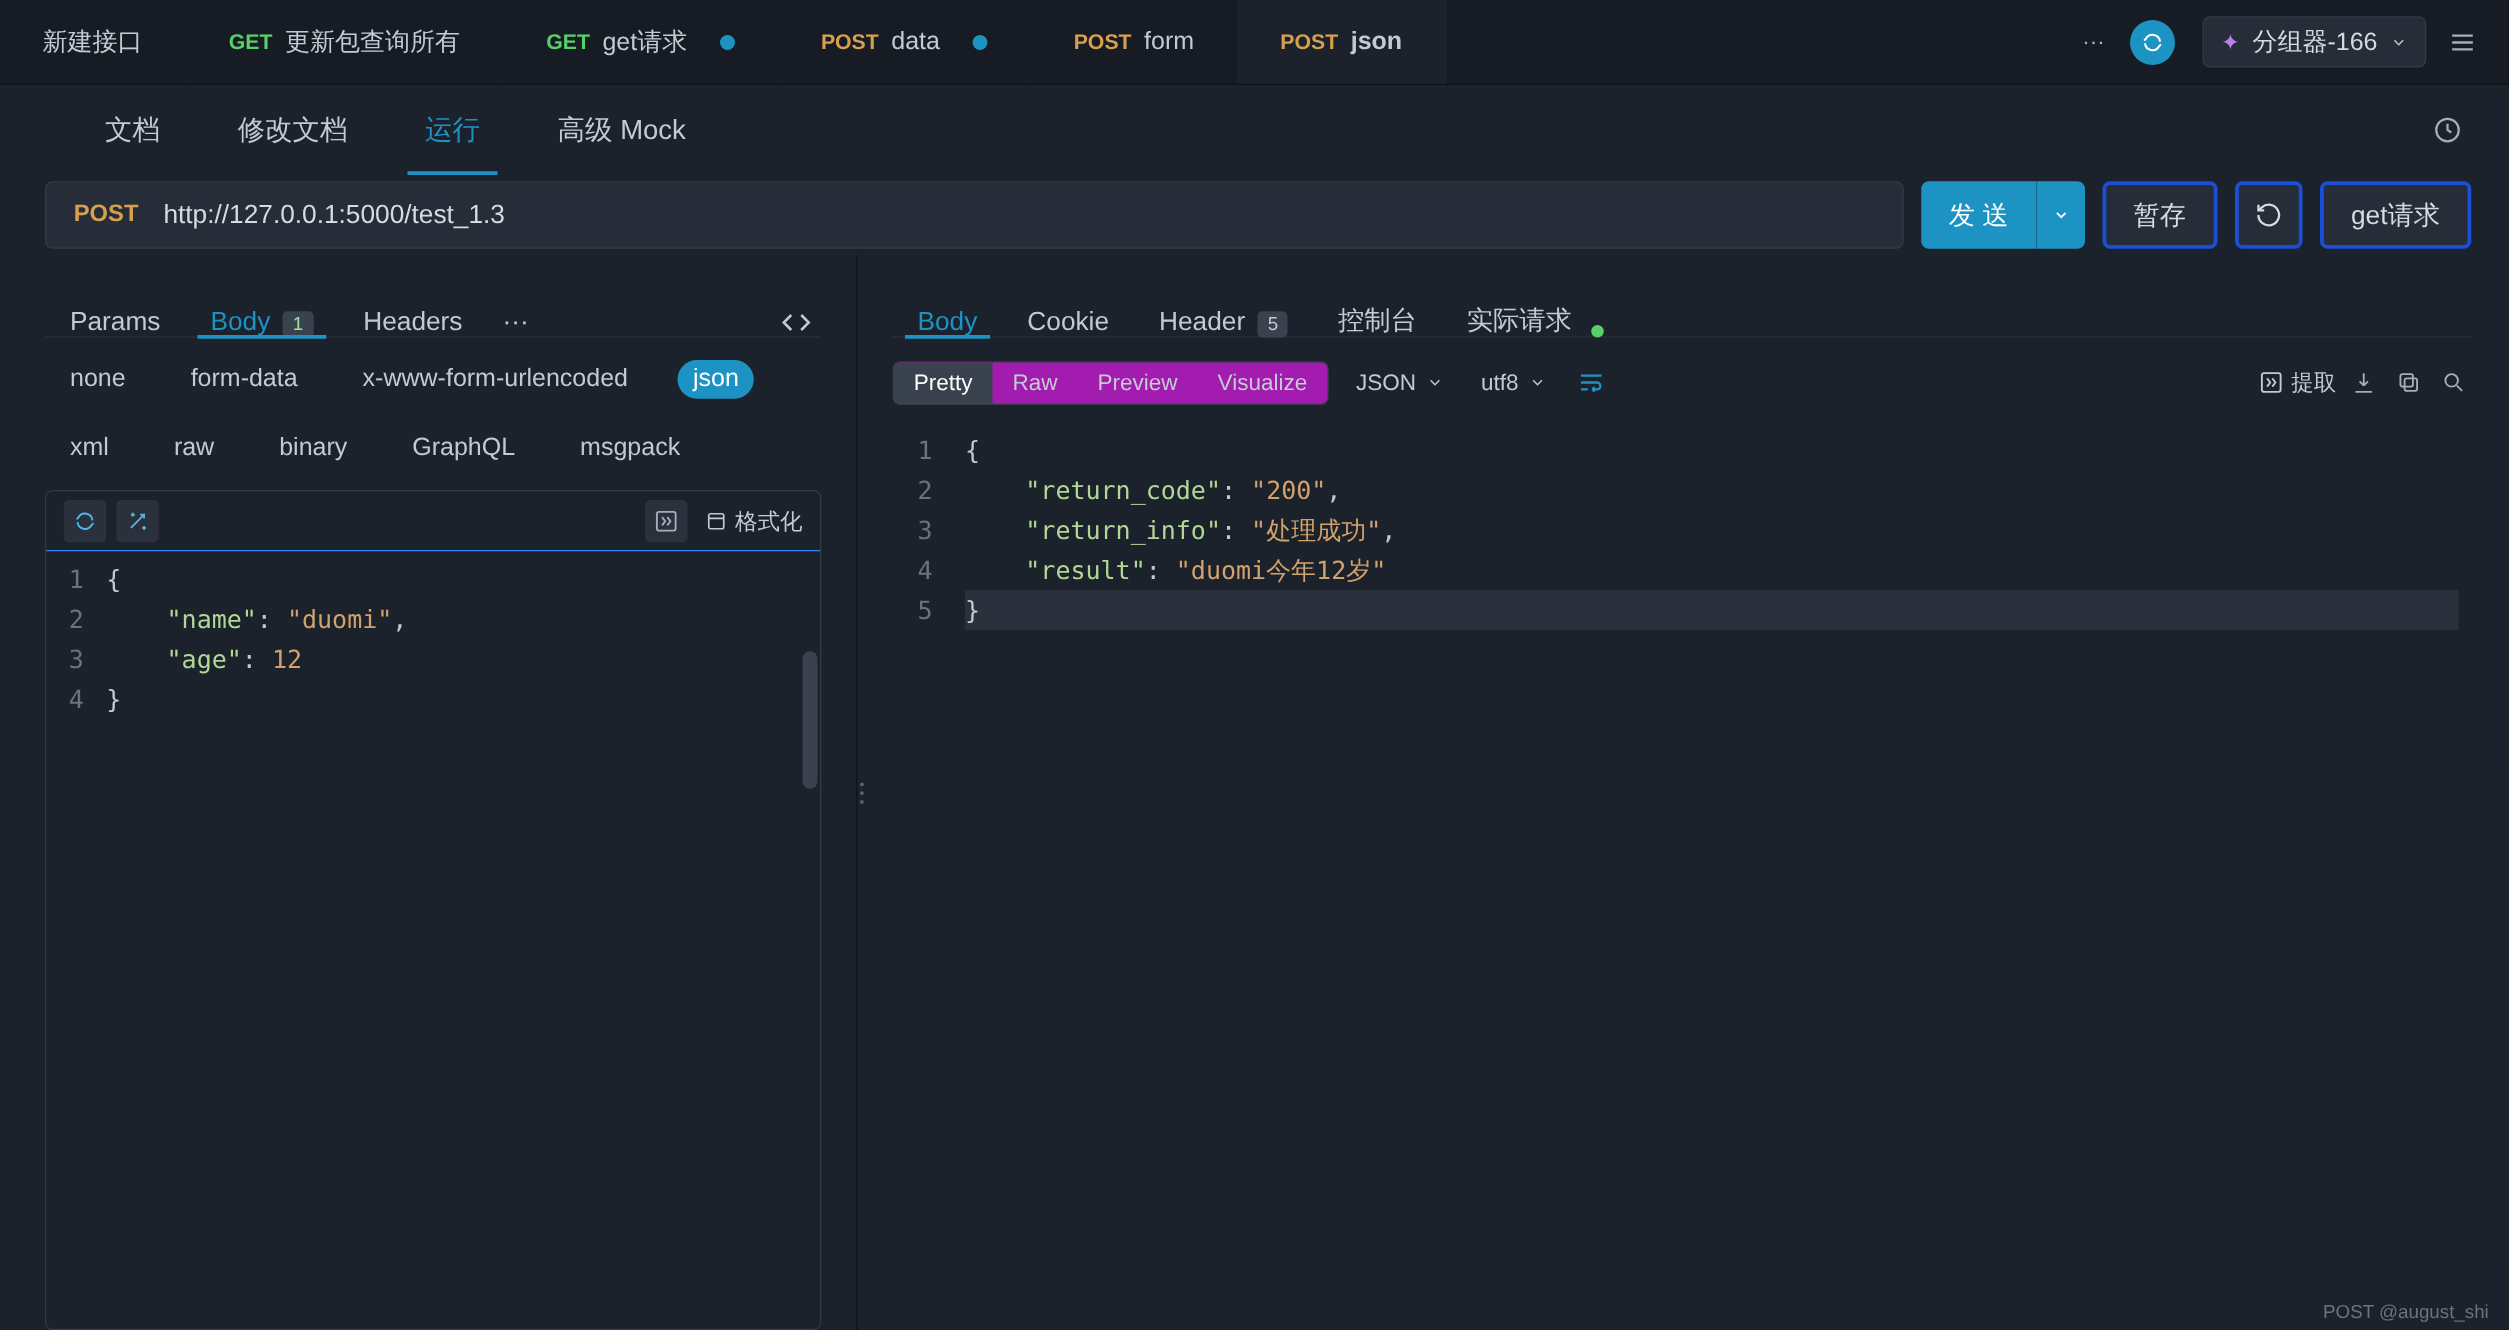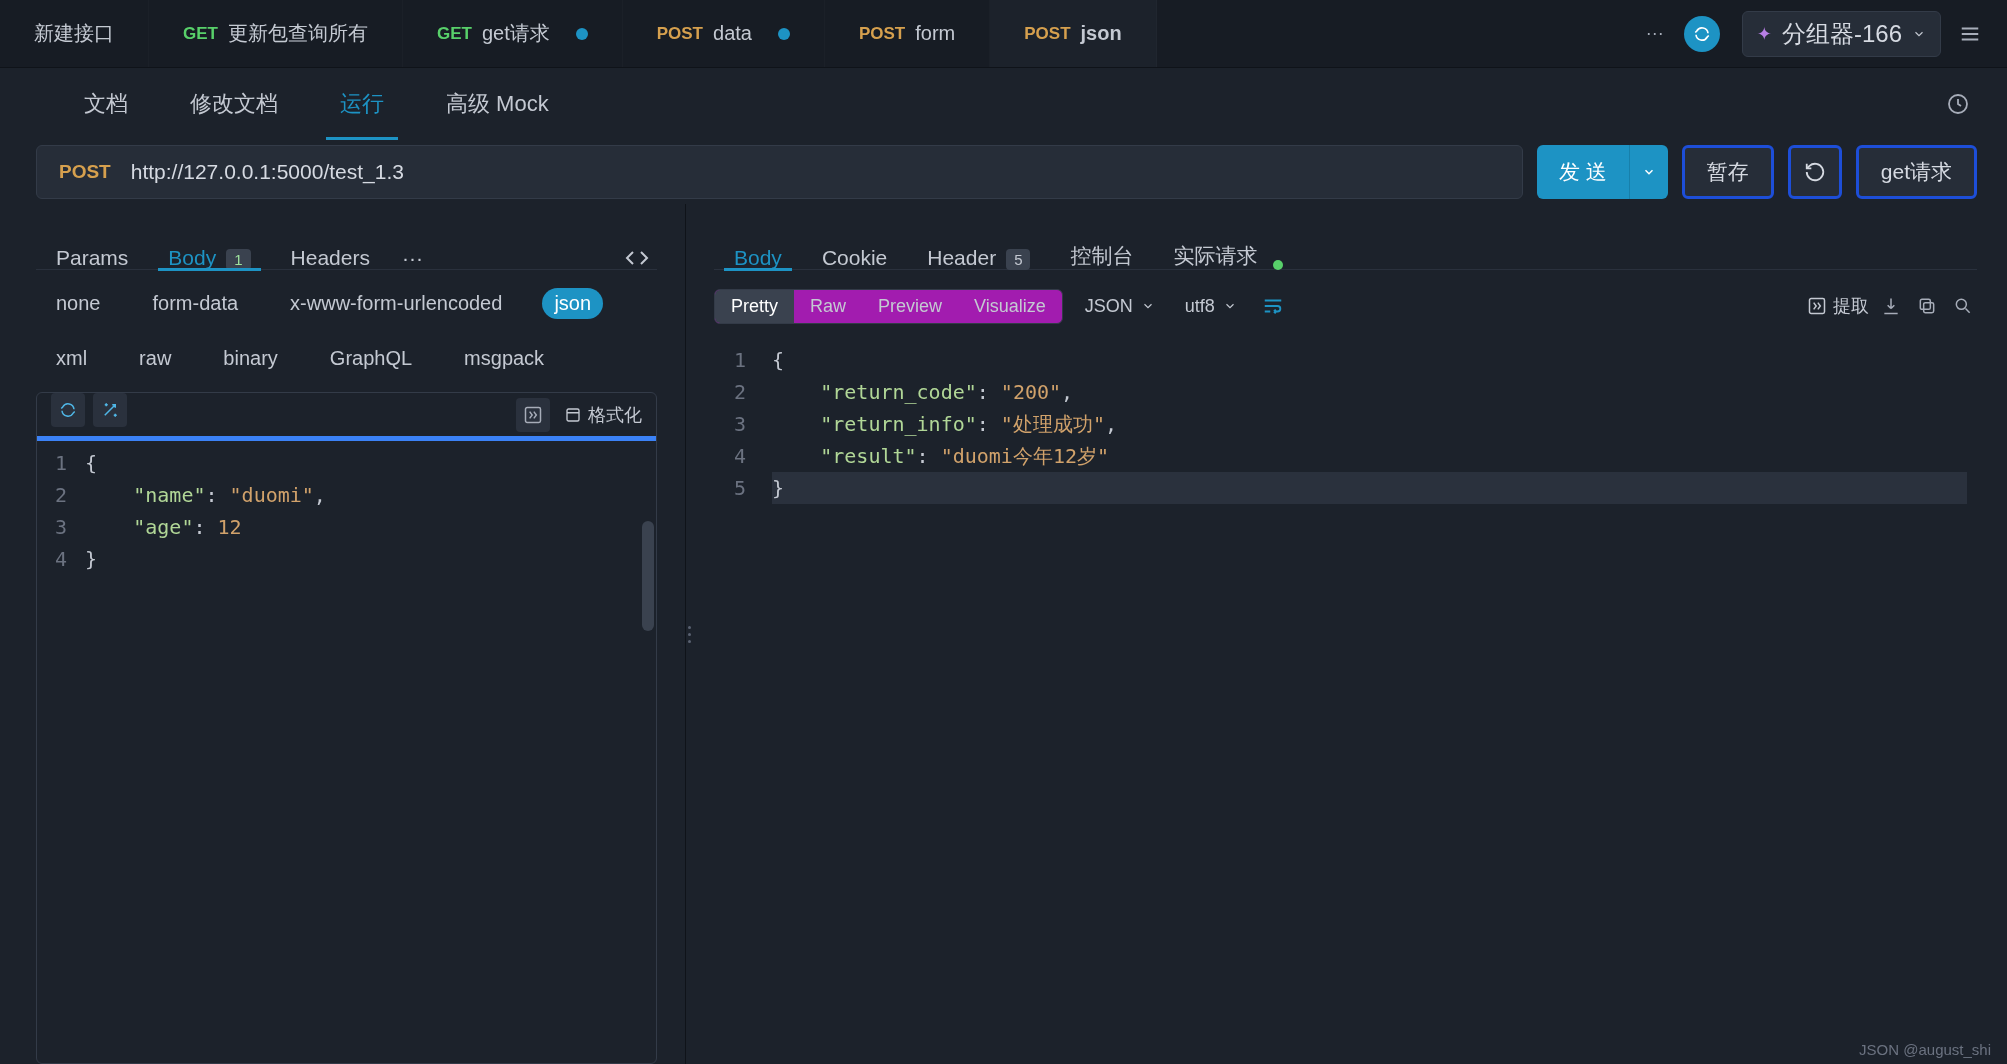--- a/index.html
+++ b/index.html
@@ -13,21 +13,21 @@
 .top-tab .method.get{color:#58d06a}
 .top-tab .method.post{color:#d6a04e}
 .top-tab .title{font-size:20px;color:#c4c9d2}
 .top-tab.active .title{font-weight:600}
 .top-tab .dot{width:12px;height:12px;border-radius:50%;background:#1d93c4;margin-left:16px}
 .top-tools{margin-left:auto;display:flex;align-items:center;gap:10px;padding:0 18px}
 .icon-btn{display:flex;align-items:center;justify-content:center;width:38px;height:38px;color:#a7adb9;cursor:pointer;border-radius:6px}
 .circle-refresh{width:36px;height:36px;border-radius:50%;background:#1d93c4;display:flex;align-items:center;justify-content:center;color:#fff;cursor:pointer}
 .group-pill{display:flex;align-items:center;gap:10px;background:#262d38;border:1px solid #333b48;border-radius:6px;padding:6px 14px;cursor:pointer;margin-left:12px}
 .group-pill .g-icon{color:#b87fe6;font-size:18px}
-.group-pill .g-label{font-size:24px;color:#d6dae2}
+.group-pill .g-label{font-size:20px;color:#d6dae2}
 
 
 .subnav{display:flex;align-items:center;height:72px;padding:0 30px 0 60px}
 .subnav-tab{padding:0 24px;height:72px;display:flex;align-items:center;font-size:22px;color:#c4c9d2;cursor:pointer;position:relative}
 .subnav-tab.active{color:#1d93c4}
 .subnav-tab.active::after{content:"";position:absolute;left:10px;right:10px;bottom:0;height:3px;background:#1d93c4}
 .subnav-gap{margin-left:14px}
 .subnav-right{margin-left:auto;display:flex;align-items:center}
 
 
@@ -57,21 +57,21 @@
 .badge.green{background:#3a424f;color:#9ee29e}
 .dotg{width:10px;height:10px;border-radius:50%;background:#58d06a;margin-left:6px}
 
 
 .body-types{padding:18px 8px 8px;display:flex;flex-wrap:wrap;gap:24px 28px}
 .btype{font-size:20px;color:#c4c9d2;cursor:pointer;padding:4px 12px;border-radius:20px}
 .btype.active{background:#1d93c4;color:#fff}
 
 
 .editor-wrap{margin-top:10px;border:1px solid #333b48;border-radius:6px;background:#1c222b;display:flex;flex-direction:column;flex:1;overflow:hidden;position:relative}
-.editor-toolbar{display:flex;height:48px;padding:0 14px;border-bottom:5px solid #3b82f6;gap:24px}
+.editor-toolbar{display:flex;align-items:center;height:48px;padding:0 14px;border-bottom:1px solid #3b82f6;gap:24px}
 .tb-left{display:flex;gap:8px}
 .tb-ico{width:34px;height:34px;display:flex;align-items:center;justify-content:center;background:#2a313d;border-radius:4px;color:#a7adb9;cursor:pointer}
 .tb-ico.blue{color:#4fb6e6}
 .tb-right{margin-left:auto;display:flex;align-items:center;gap:14px}
 .fmt{display:flex;align-items:center;gap:6px;color:#c4c9d2;cursor:pointer;font-size:18px}
 .code{font-family:Consolas,Menlo,monospace;font-size:20px;line-height:32px;display:flex;flex:1;position:relative}
 .gutter{background:transparent;color:#6b7280;text-align:right;padding:6px 12px 6px 18px;user-select:none}
 .gutter div{height:32px}
 .codebody{padding:6px 10px 6px 6px;white-space:pre;flex:1;position:relative}
 .codebody .brace{color:#c4c9d2}
@@ -351,15 +351,15 @@
       <div class="gutter" id="resp-gutter">
           <div>1</div>
           <div>2</div>
           <div>3</div>
           <div>4</div>
           <div>5</div>
         </div>
       <div class="codebody" id="resp-code"><span class="line"><span class="brace">{</span></span><span class="line"><span>    </span><span class="key">"return_code"</span><span class="punct">: </span><span class="str">"200"</span><span class="punct">,</span></span><span class="line"><span>    </span><span class="key">"return_info"</span><span class="punct">: </span><span class="strcn">"处理成功"</span><span class="punct">,</span></span><span class="line"><span>    </span><span class="key">"result"</span><span class="punct">: </span><span class="strcn">"duomi今年12岁"</span></span><span class="line hl"><span class="brace">}</span></span></div>
     </div>
 
-    <div class="watermark">JSON @august_shi</div>
+    <div class="watermark">POST @august_shi</div>
   </div>
 </div>
 
 </body></html>

